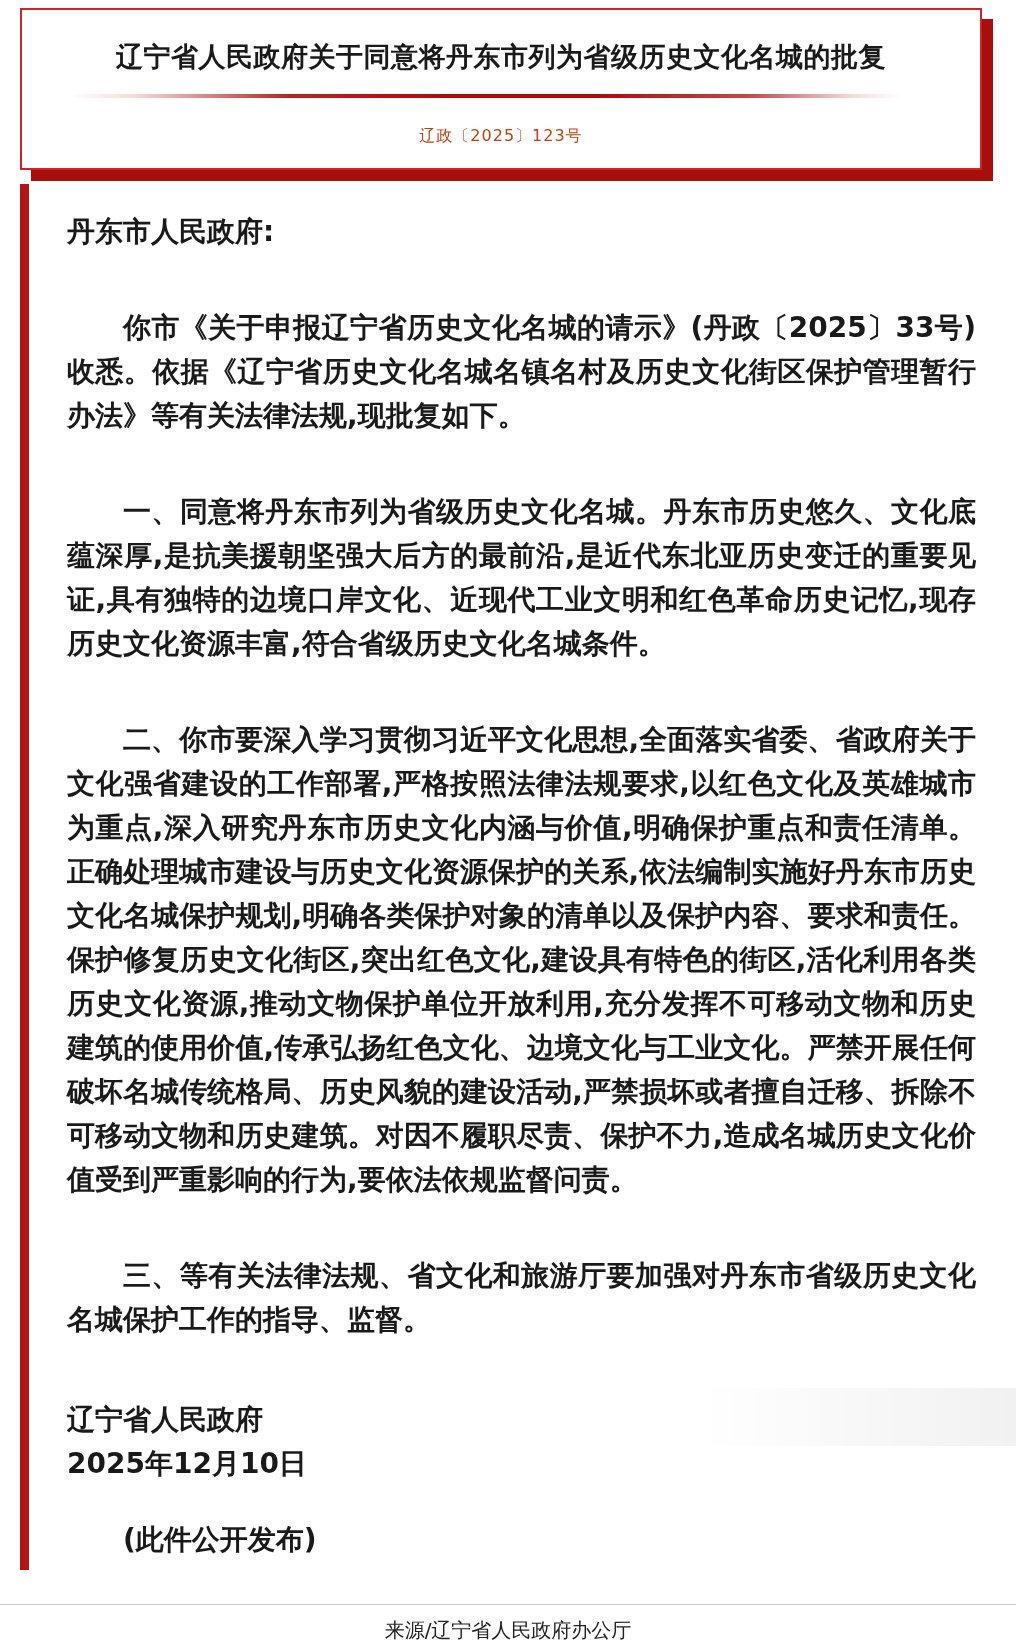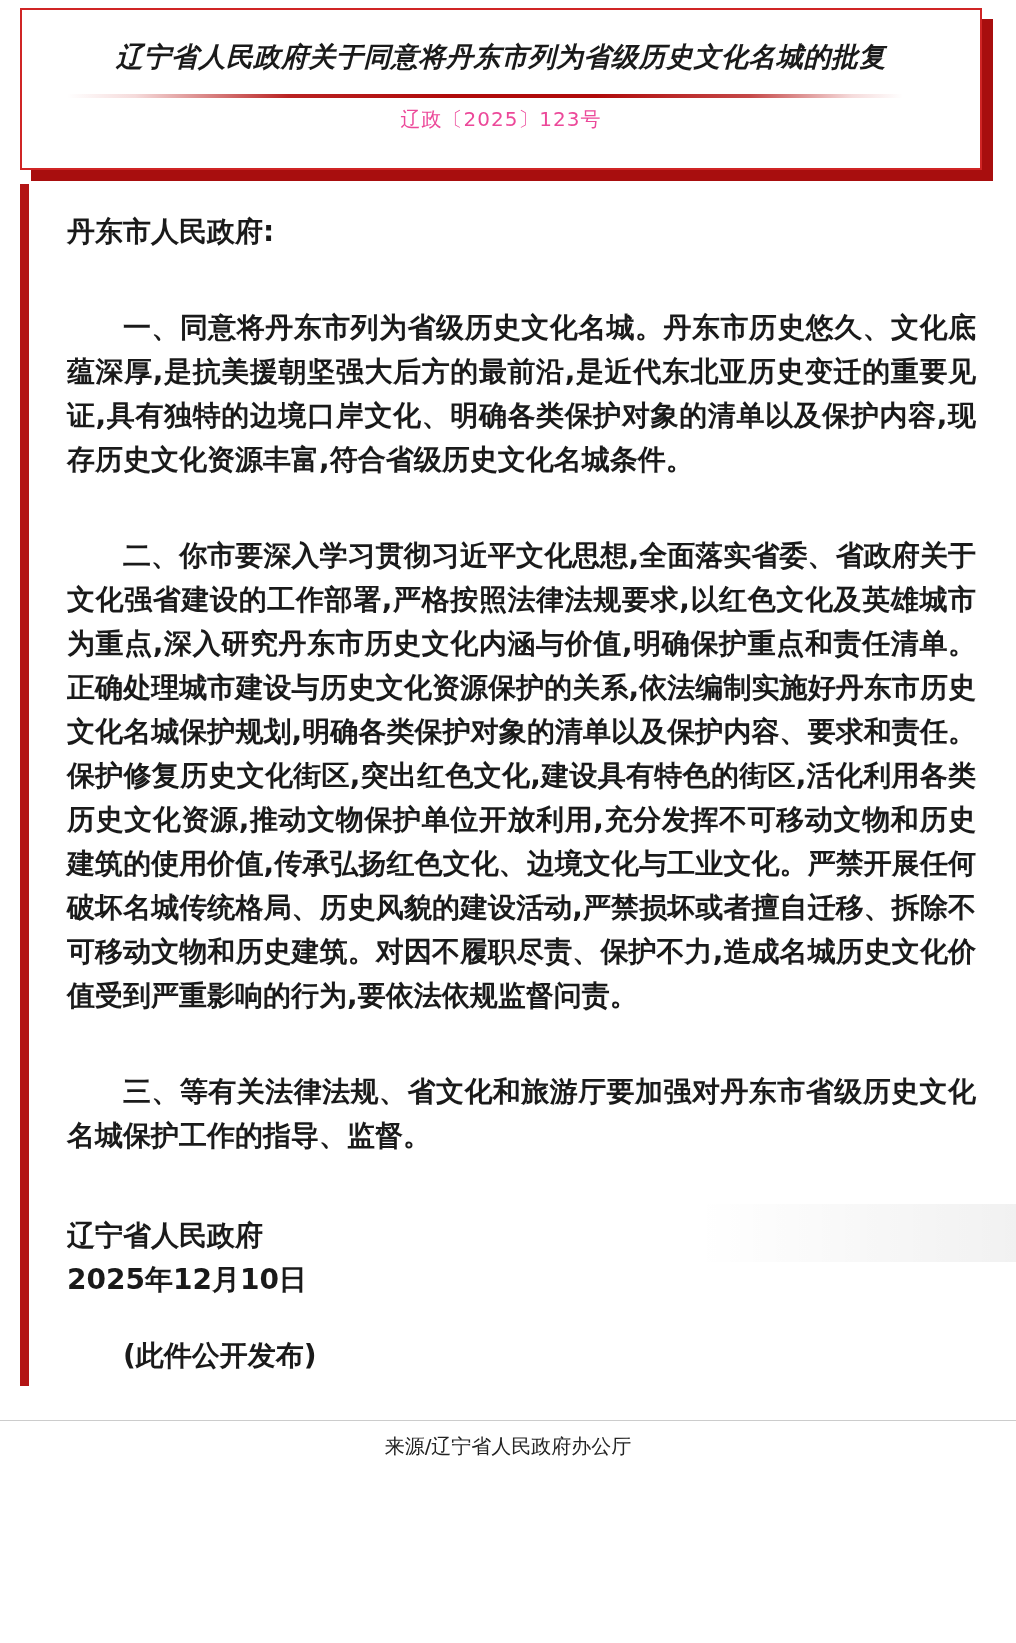--- a/index.html
+++ b/index.html
@@ -28,40 +28,39 @@
     text-align: center;
   }
   .doc-title {
     margin-top: 30px;
     padding: 0 40px;
     font-size: 27px;
     font-weight: bold;
     line-height: 34px;
     color: #1a1a1a;
     letter-spacing: 0.5px;
-    font-style: italic;
   }
   .title-divider {
     height: 4px;
     margin: 20px 60px 0 45px;
     border-radius: 2px;
     background: linear-gradient(90deg,
       rgba(190,14,14,0) 0%,
       rgba(190,14,14,0.15) 8%,
       rgba(178,10,10,0.9) 26%,
       #b00a0a 45%,
       #b00a0a 62%,
       rgba(178,10,10,0.75) 80%,
       rgba(190,14,14,0.15) 92%,
       rgba(190,14,14,0) 98%);
   }
   .doc-number {
-    margin-top: 8px;
-    font-size: 20px;
-    color: #ec4899;
+    margin-top: 28px;
+    font-size: 16px;
+    color: #c2410c;
     letter-spacing: 1px;
   }
 
   
   .doc-body {
     position: relative;
     margin: 14px 40px 0 20px;
     padding: 26px 0 8px 47px;
   }
   .accent-bar {
@@ -130,22 +129,23 @@
     <h1 class="doc-title">辽宁省人民政府关于同意将丹东市列为省级历史文化名城的批复</h1>
     <div class="title-divider"></div>
     <div class="doc-number">辽政〔2025〕123号</div>
   </header>
 
   <main class="doc-body">
     <div class="accent-bar"></div>
 
     <p class="text salutation">丹东市人民政府:</p>
 
+    <p class="text para">你市《关于申报辽宁省历史文化名城的请示》(丹政〔2025〕33号)收悉。依据《辽宁省历史文化名城名镇名村及历史文化街区保护管理暂行办法》等有关法律法规,现批复如下。</p>
 
-    <p class="text para">一、同意将丹东市列为省级历史文化名城。丹东市历史悠久、文化底蕴深厚,是抗美援朝坚强大后方的最前沿,是近代东北亚历史变迁的重要见证,具有独特的边境口岸文化、明确各类保护对象的清单以及保护内容,现存历史文化资源丰富,符合省级历史文化名城条件。</p>
+    <p class="text para">一、同意将丹东市列为省级历史文化名城。丹东市历史悠久、文化底蕴深厚,是抗美援朝坚强大后方的最前沿,是近代东北亚历史变迁的重要见证,具有独特的边境口岸文化、近现代工业文明和红色革命历史记忆,现存历史文化资源丰富,符合省级历史文化名城条件。</p>
 
     <p class="text para">二、你市要深入学习贯彻习近平文化思想,全面落实省委、省政府关于文化强省建设的工作部署,严格按照法律法规要求,以红色文化及英雄城市为重点,深入研究丹东市历史文化内涵与价值,明确保护重点和责任清单。正确处理城市建设与历史文化资源保护的关系,依法编制实施好丹东市历史文化名城保护规划,明确各类保护对象的清单以及保护内容、要求和责任。保护修复历史文化街区,突出红色文化,建设具有特色的街区,活化利用各类历史文化资源,推动文物保护单位开放利用,充分发挥不可移动文物和历史建筑的使用价值,传承弘扬红色文化、边境文化与工业文化。严禁开展任何破坏名城传统格局、历史风貌的建设活动,严禁损坏或者擅自迁移、拆除不可移动文物和历史建筑。对因不履职尽责、保护不力,造成名城历史文化价值受到严重影响的行为,要依法依规监督问责。</p>
 
     <p class="text para">三、等有关法律法规、省文化和旅游厅要加强对丹东市省级历史文化名城保护工作的指导、监督。</p>
 
     <div class="signature-block">
       <div class="signature-shade"></div>
       <div class="text signature-line">辽宁省人民政府</div>
       <div class="text signature-line">2025年12月10日</div>
     </div>

